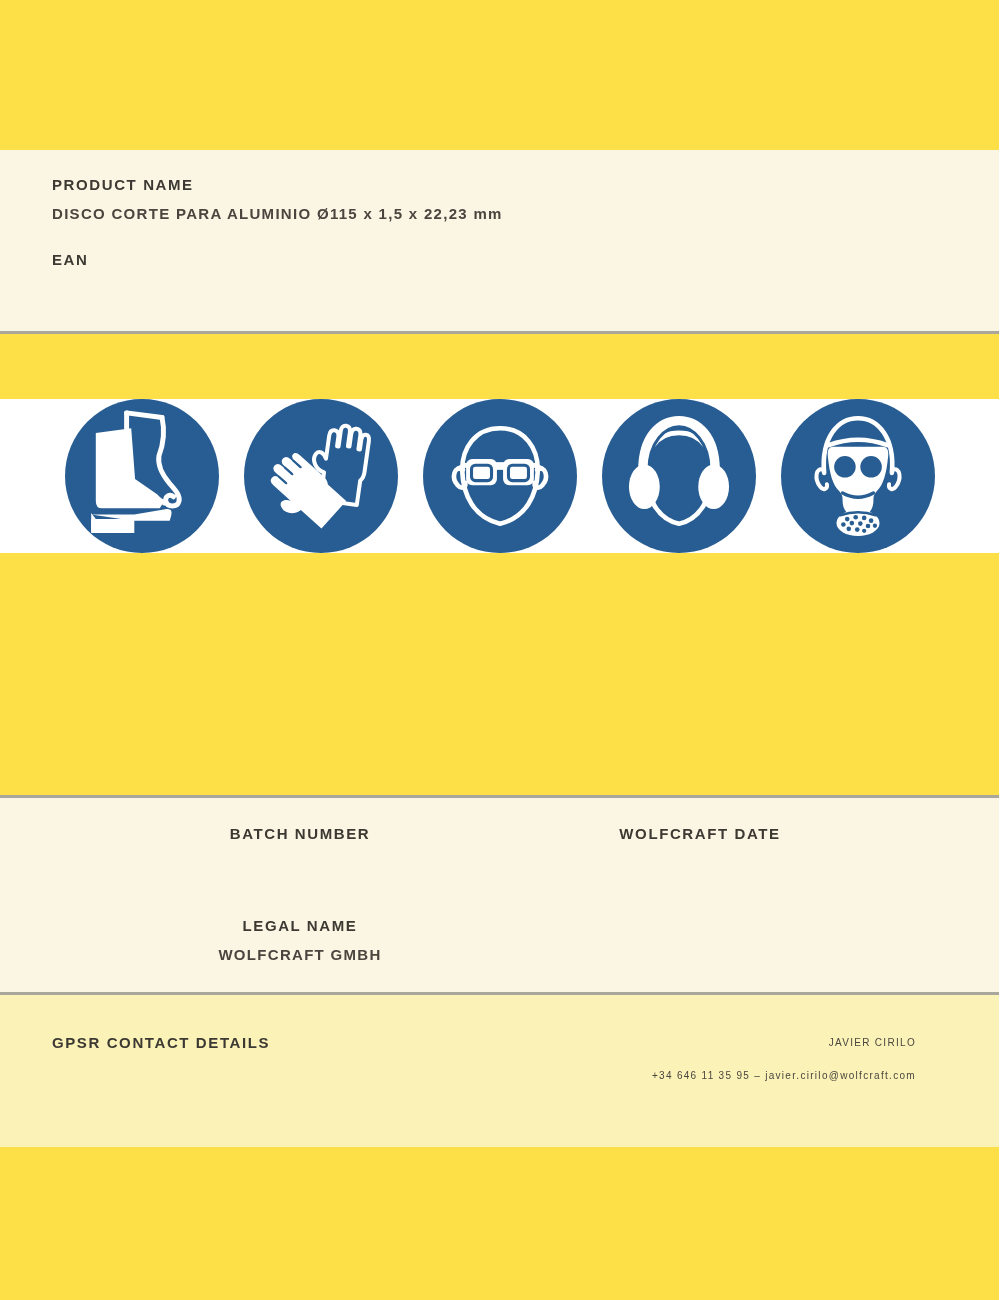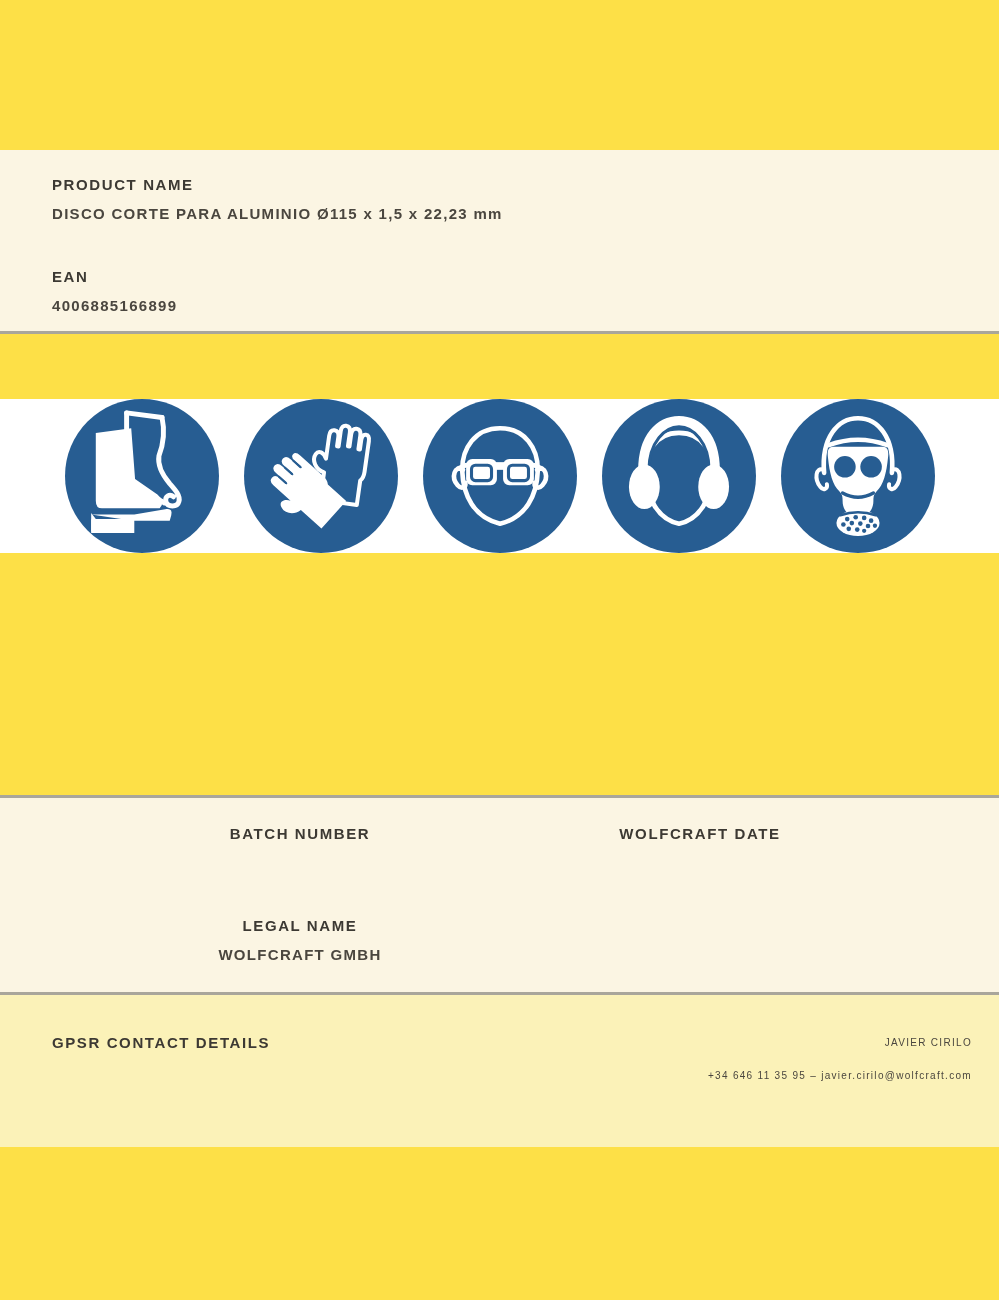--- a/index.html
+++ b/index.html
@@ -10,52 +10,51 @@
   .band{position:absolute;left:0;width:1000px;box-sizing:border-box;background:var(--cream,#FBF5E3);}
   .product-band{top:150px;height:184px;border-bottom:3px solid var(--border,#A9A69B);padding:27px 52px 0 52px;}
   .label{
     font-size:15px;font-weight:bold;letter-spacing:1.6px;
     color:var(--heading-text,#3C3933);line-height:16px;
   }
   .value{
     font-size:15px;font-weight:bold;letter-spacing:1.3px;
     color:var(--body-text,#4A463F);line-height:16px;margin-top:13px;min-height:16px;
   }
-  .ean-block{margin-top:47px;}
+  .ean-block{margin-top:30px;}
   .icons-row{
     position:absolute;top:399px;left:0;width:1000px;height:154px;
     display:flex;justify-content:center;gap:25px;background:#ffffff;
   }
   .picto{width:154px;height:154px;display:block;}
   .picto-bg{fill:var(--icon-blue,#275D92);}
   .w-f{fill:#ffffff;}
   .w-s{fill:none;stroke:#ffffff;stroke-linecap:round;stroke-linejoin:round;}
   .b-s{fill:none;stroke:var(--icon-blue,#275D92);stroke-linecap:round;stroke-linejoin:round;}
   .bw{fill:var(--icon-blue,#275D92);stroke:#ffffff;stroke-linejoin:round;}
   .details-band{top:795px;height:200px;border-top:3px solid var(--border,#A9A69B);border-bottom:3px solid var(--border,#A9A69B);padding:28px 100px 0 100px;}
   .details-grid{display:grid;grid-template-columns:1fr 1fr;row-gap:47px;text-align:center;}
-  .gpsr-band{top:995px;height:152px;background:var(--yellow,#FBF2B8);padding:40px 28px 0 52px;display:flex;justify-content:space-between;align-items:flex-start;}
+  .gpsr-band{top:995px;height:152px;background:var(--yellow,#FBF2B8);padding:40px 84px 0 52px;display:flex;justify-content:space-between;align-items:flex-start;}
   .contact-block{text-align:right;}
   .contact-line{
     font-size:10px;letter-spacing:1.3px;color:var(--body-text,#4A463F);
     line-height:28px;white-space:nowrap;
   }
   .contact-line:first-child{line-height:16px;margin-bottom:11px;}
 </style>
 </head>
 <body>
 
 <div class="page">
 
   <section class="band product-band">
     <div class="label">PRODUCT NAME</div>
     <div class="value">DISCO CORTE PARA ALUMINIO Ø115 x 1,5 x 22,23 mm</div>
     <div class="ean-block">
       <div class="label">EAN</div>
-      <div class="value">4006885166899</div>
     </div>
   </section>
 
   <div class="icons-row">
 
     <svg class="picto" viewBox="0 0 100 100">
       <circle class="picto-bg" cx="50" cy="50" r="50"></circle>
       <path class="w-s" stroke-width="3.2" d="M40,9 L63,12"></path>
       <path class="w-s" stroke-width="3.2" d="M40,9 L40,25"></path>
       <path class="w-s" stroke-width="3.2" d="M63,12 C65,21 64,29 61,37 C60,43 63,49 68,55 C72,59.5 75,63 74,66.5 C73,70.5 66.5,70.5 65.5,66.5 C64.8,63 68,61.5 70.5,63.5"></path>

